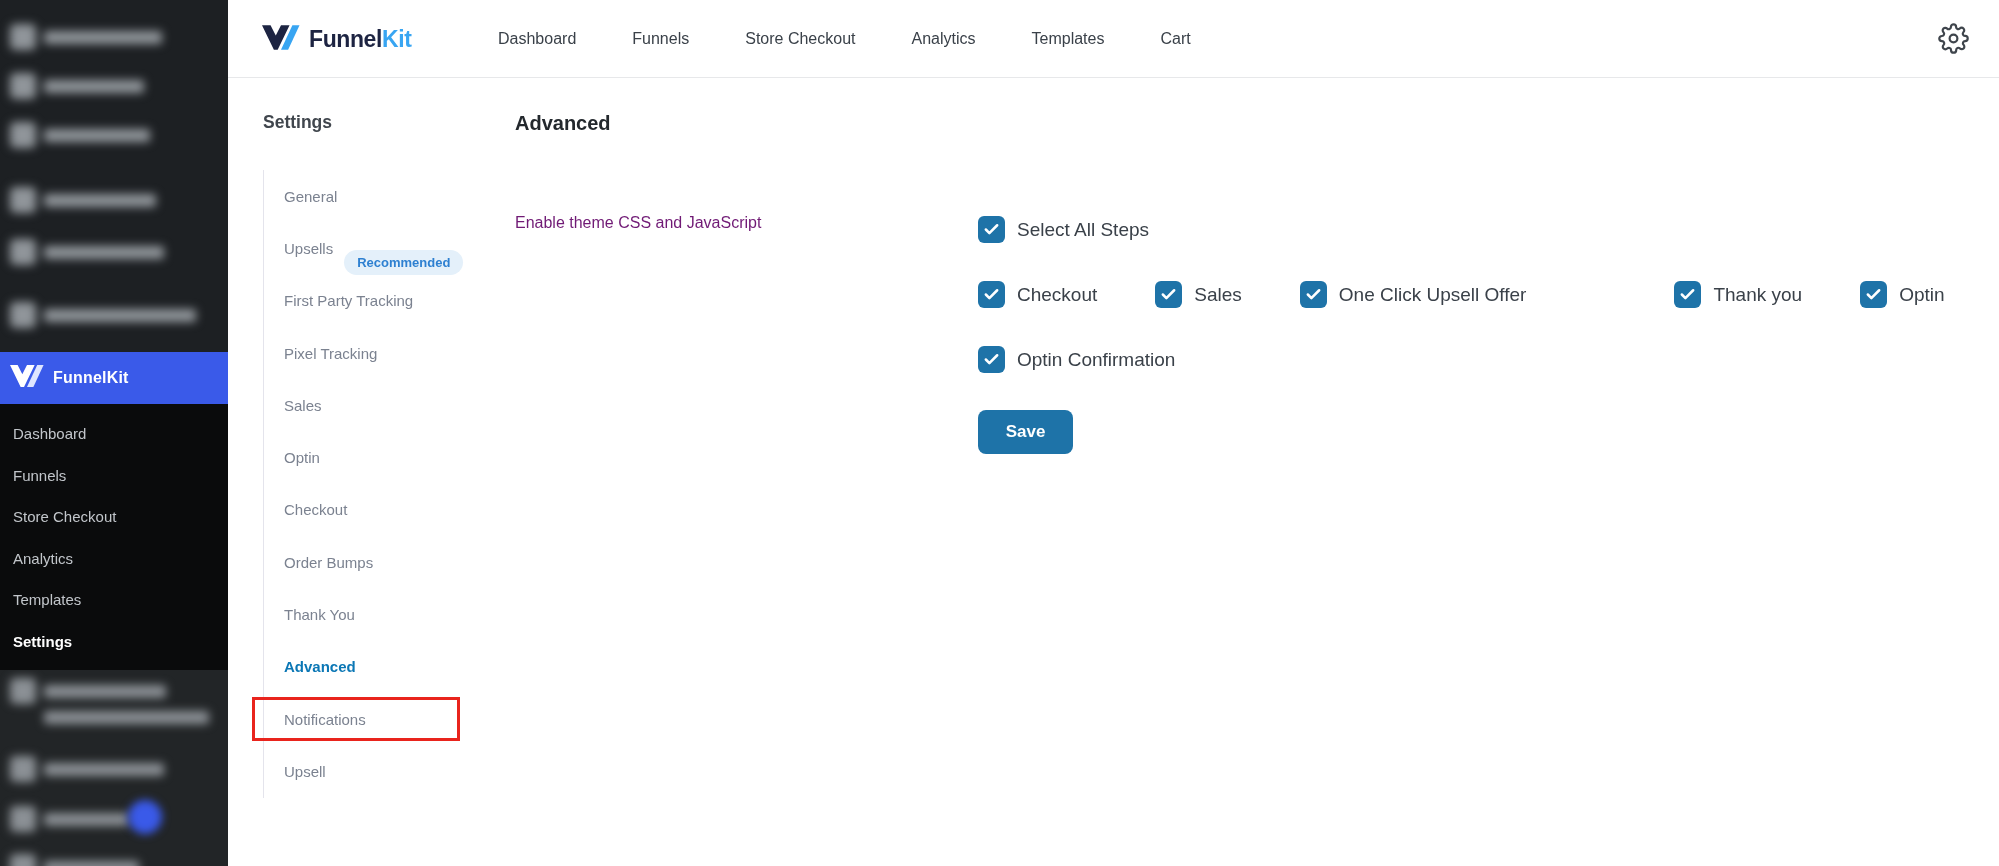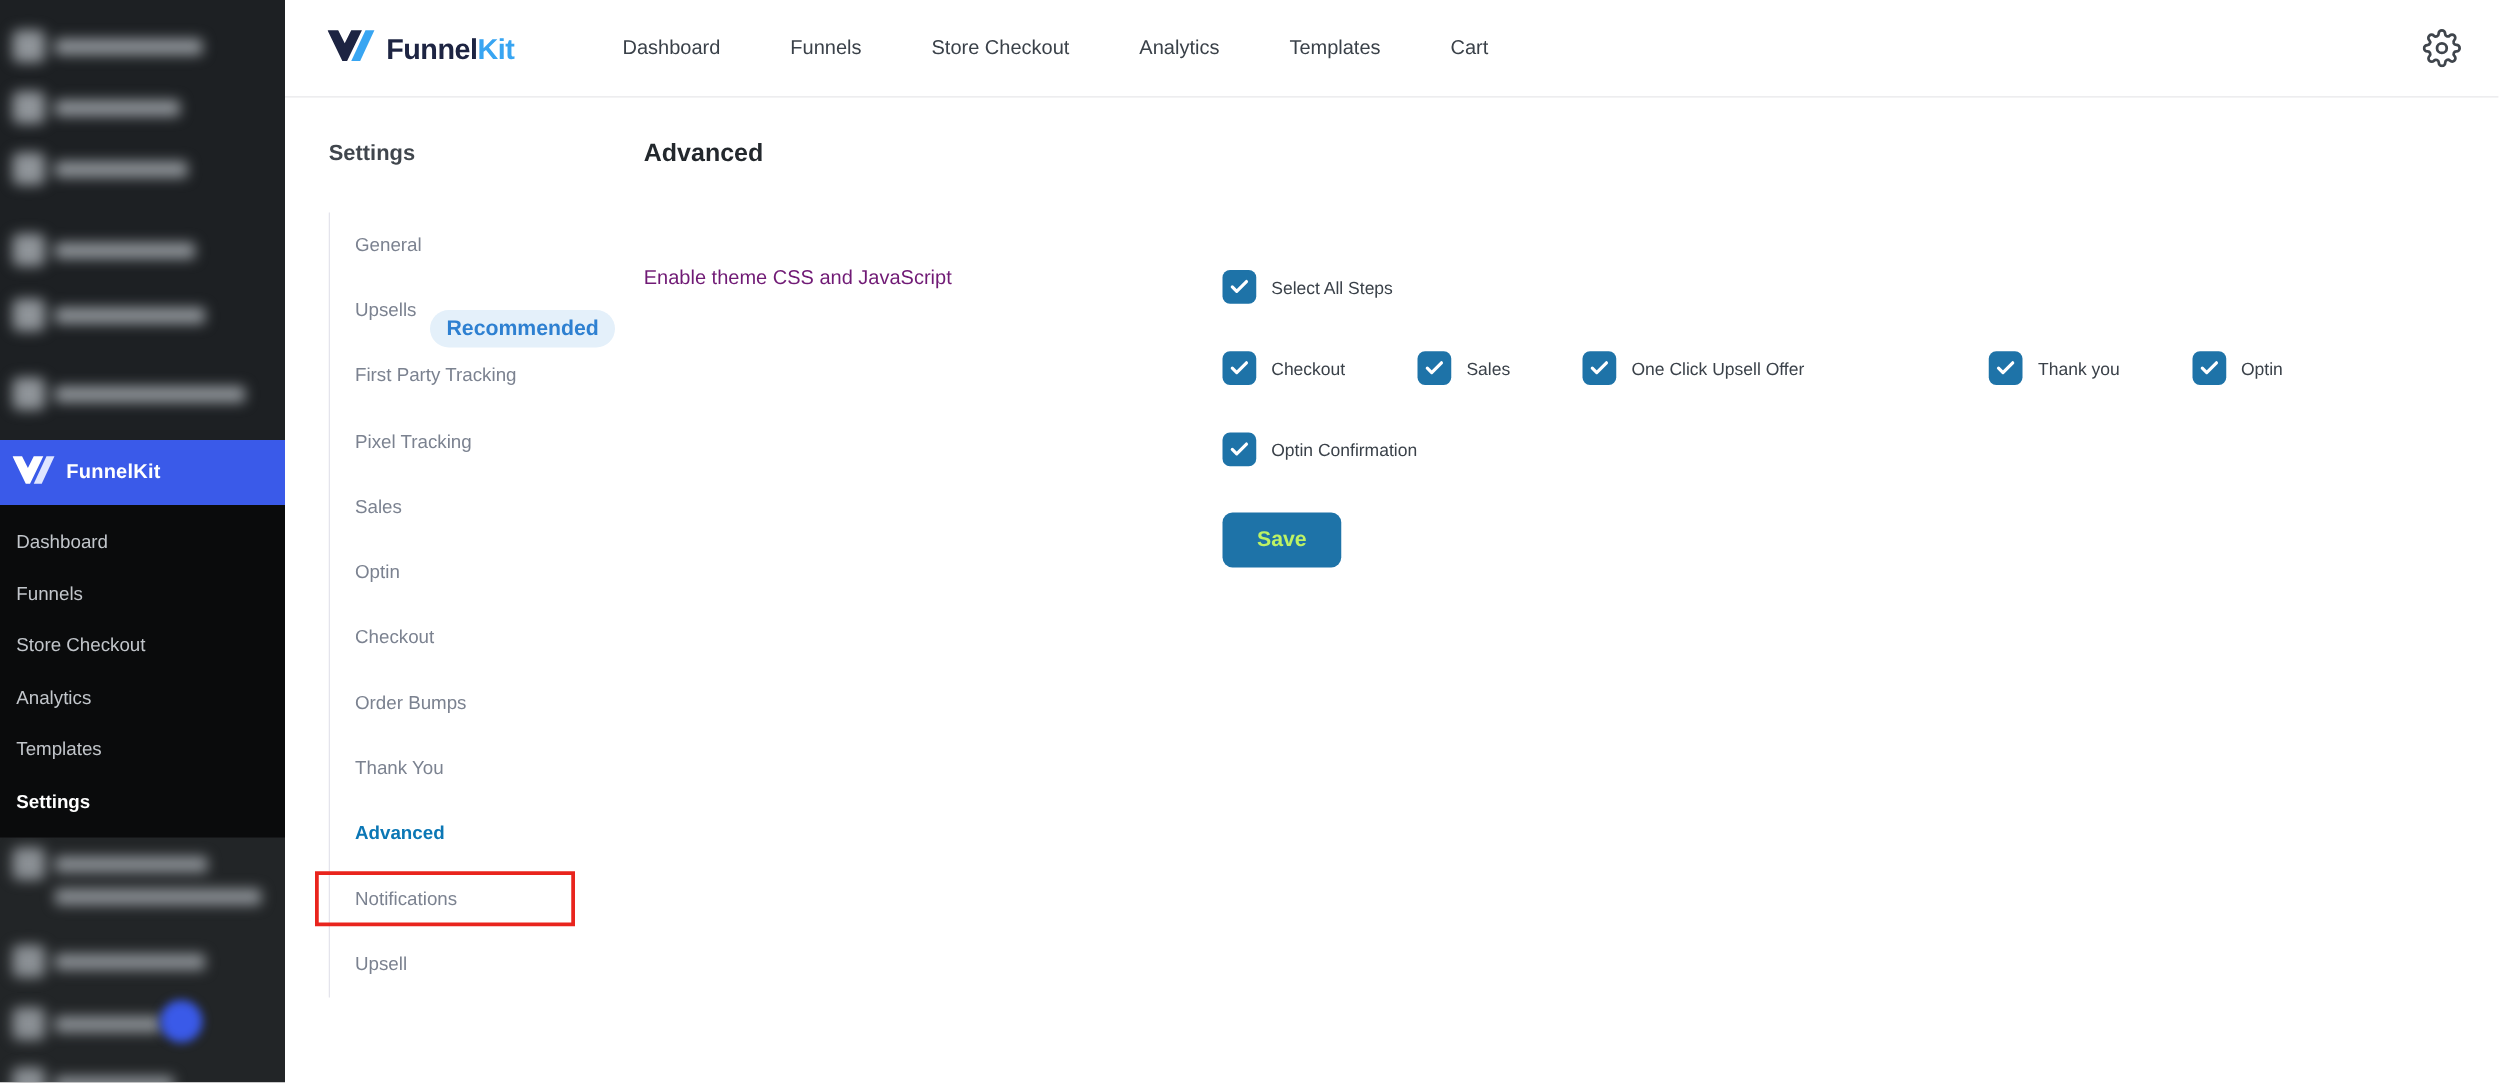--- a/index.html
+++ b/index.html
@@ -30,36 +30,36 @@
   .logo-text .p2 { color:var(--logo-sky,#38a5f2); }
   .topnav { position:absolute; left:270px; top:0; height:78px; display:flex; align-items:center; gap:56px; }
   .topnav a { font-size:16px; color:#3a4149; text-decoration:none; font-weight:500; cursor:pointer; }
   .gear { position:absolute; right:30px; top:23px; width:31px; height:31px; color:#3f454c; cursor:pointer; }
 
   
   .page-title { position:absolute; left:263px; top:112px; font-size:17.5px; font-weight:600; color:#40464d; }
   .settings-nav { position:absolute; left:263px; top:170px; width:215px; border-left:1px solid #e4e4ec; padding-left:20px; list-style:none; }
   .settings-nav li { height:52.3px; display:flex; align-items:center; font-size:15px; font-weight:500; color:#7b8290; cursor:pointer; }
   .settings-nav li.active { color:var(--link-blue,#0b77b5); font-weight:600; }
-  .badge { margin-left:11px; background:var(--badge-bg,#e4f0fa); color:var(--badge-text,#2e80d1); font-size:17px; font-weight:600; padding:5px 13px; border-radius:15px; white-space:nowrap;margin-top:29px; }
+  .badge { margin-left:11px; background:var(--badge-bg,#e4f0fa); color:var(--badge-text,#2e80d1); font-size:13px; font-weight:600; padding:5px 13px; border-radius:15px; white-space:nowrap;margin-top:29px; }
   .red-box { position:absolute; left:252px; top:697px; width:208px; height:44px; border:3px solid var(--annotation-red,#e9241d); pointer-events:none; }
 
   
   .main-title { position:absolute; left:515px; top:112px; font-size:20px; font-weight:600; color:#23282d; }
   .field-label { position:absolute; left:515px; top:214px; font-size:16px; color:#701a75; }
   .row-select-all { position:absolute; left:978px; top:216px; }
   .row-steps { position:absolute; left:978px; top:281px; display:flex; }
   .row-steps .cb-item { margin-right:58px; }
   .row-steps .cb-item:nth-child(3) { margin-right:148px; }
   .row-optin { position:absolute; left:978px; top:346px; }
   .cb-item { display:flex; align-items:center; white-space:nowrap; }
   .cb { width:27px; height:27px; border-radius:6px; background:var(--checkbox-blue,#1e73a8); display:flex; align-items:center; justify-content:center; flex:none; cursor:pointer; }
   .cb svg { display:block; }
-  .cb-label { margin-left:12px; font-size:14px; color:#3a4149; }
-  .save-btn { position:absolute; left:978px; top:410px; width:95px; height:44px; background:var(--save-bg,#1e73a8); color:#bef264; border:none; border-radius:8px; font-size:17px; font-weight:700; font-family:"Liberation Sans",sans-serif; cursor:pointer; }
+  .cb-label { margin-left:12px; font-size:19px; color:#3a4149; }
+  .save-btn { position:absolute; left:978px; top:410px; width:95px; height:44px; background:var(--save-bg,#1e73a8); color:#ffffff; border:none; border-radius:8px; font-size:17px; font-weight:700; font-family:"Liberation Sans",sans-serif; cursor:pointer; }
 </style>
 </head>
 <body>
 
 <div class="stage">
 
   <div class="sidebar">
     <div class="sb-top">
       <div class="blur-row" style="top:24px">
           <span class="blur-icon"></span>

